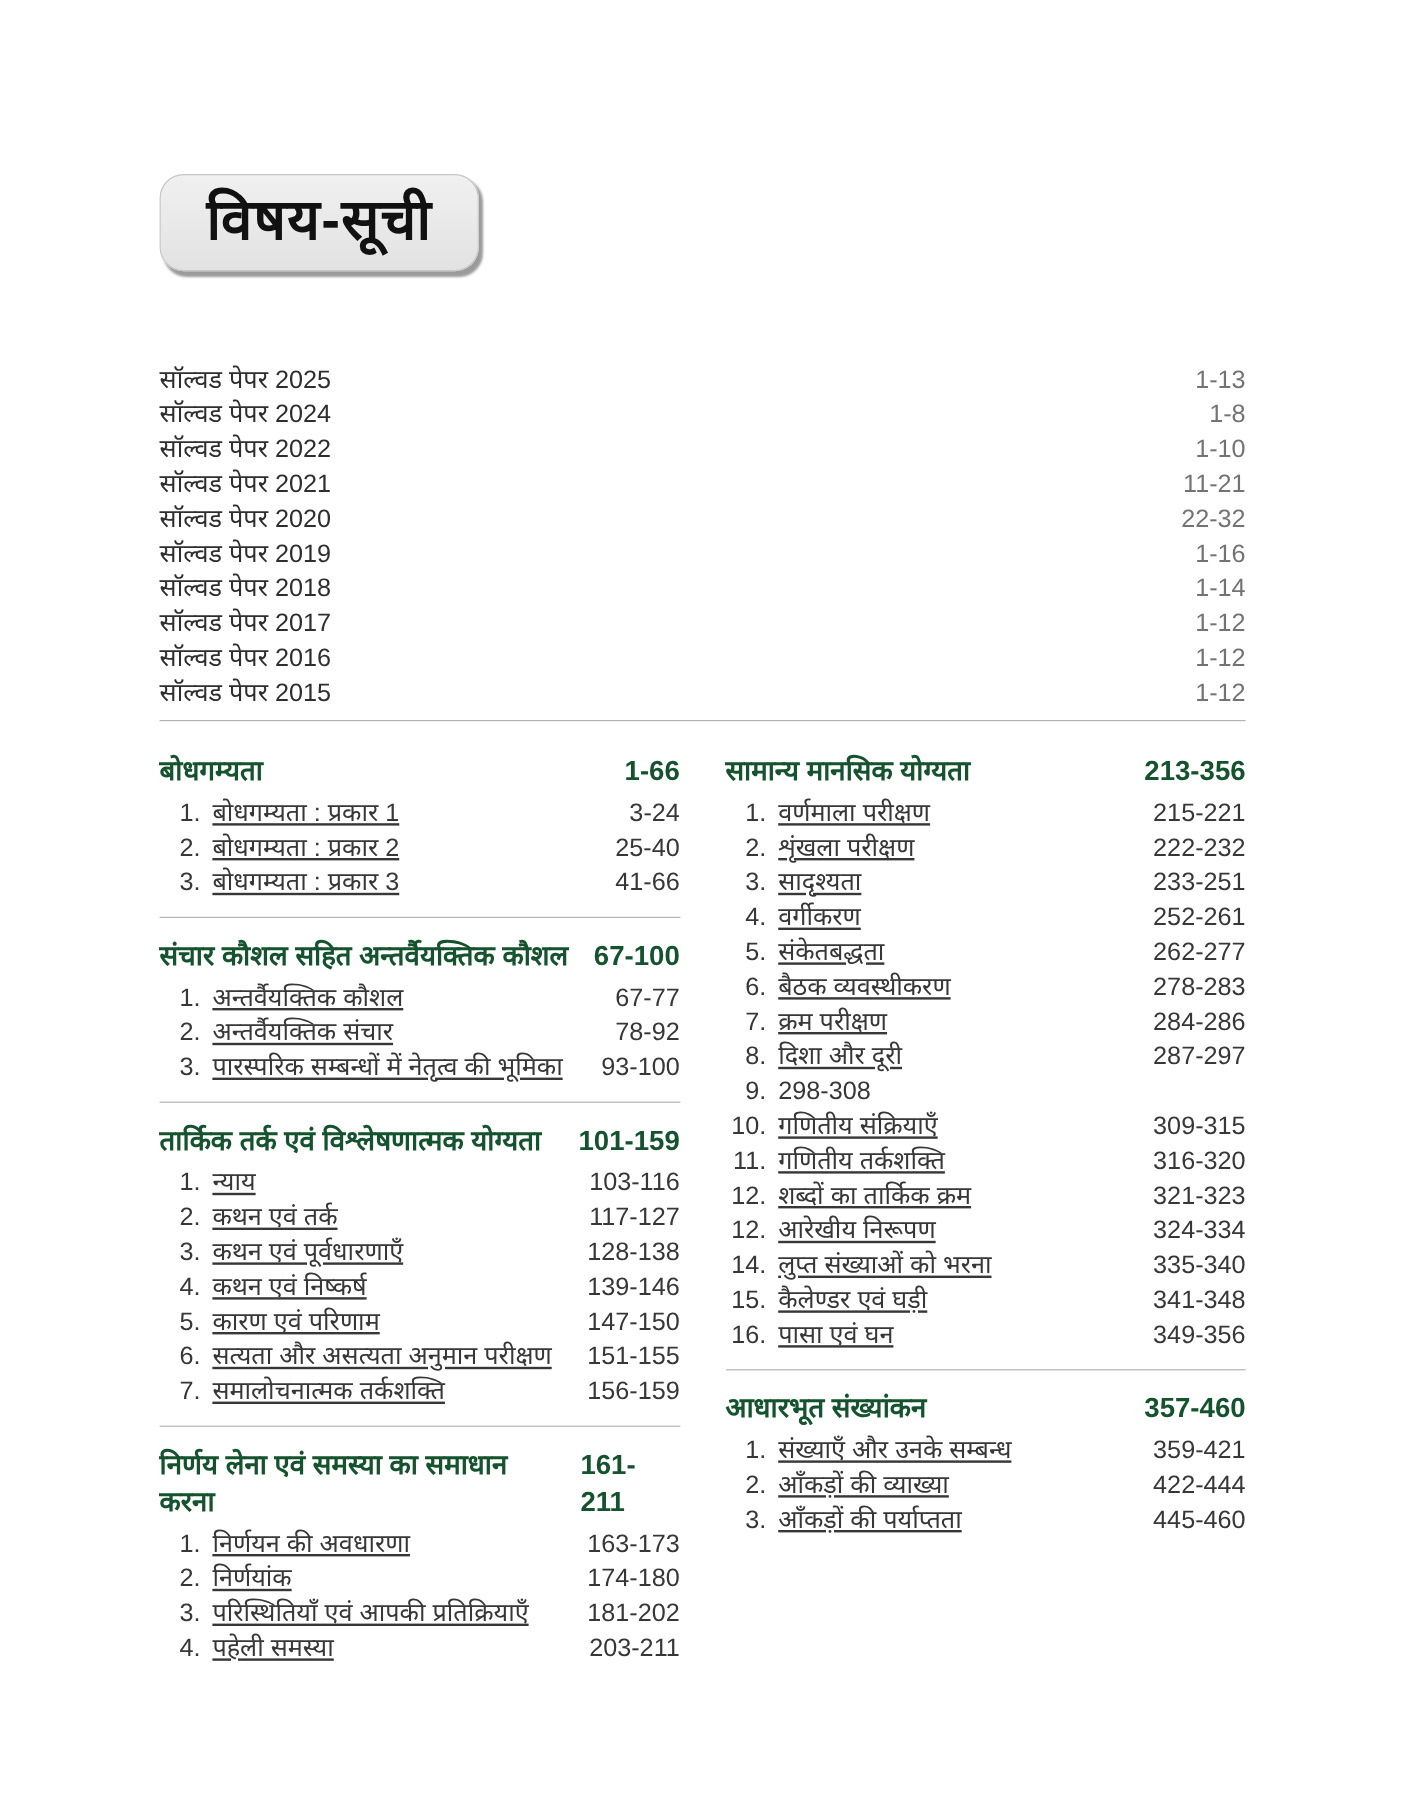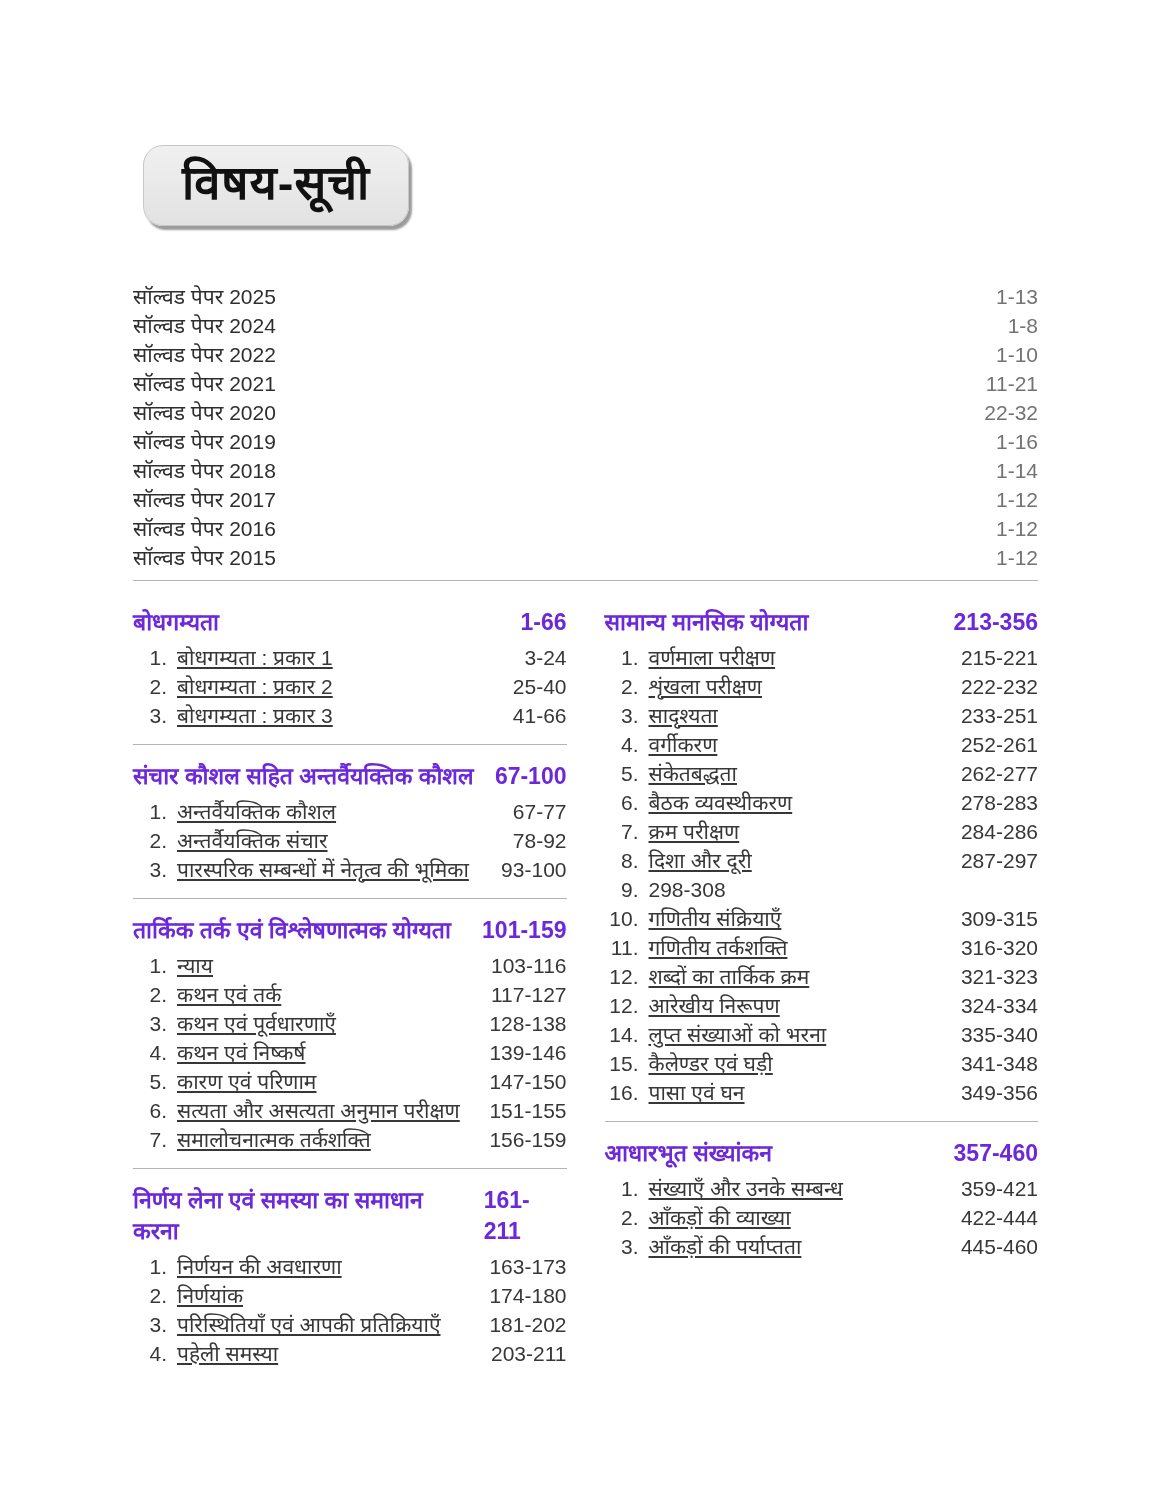--- a/index.html
+++ b/index.html
@@ -28,32 +28,31 @@
     width: 905px;
   }
   
   .title-box {
     display: inline-block;
     background: linear-gradient(#f0f0f0, #e2e2e2);
     border: 1px solid #c6c6c6;
     border-radius: 20px;
     padding: 8px 38px 12px 38px;
     box-shadow: 3px 4px 2px #9b9b9b;
-    margin-left: 10px;
   }
   .title-box .title-text {
     font-size: 47px;
     font-weight: 700;
     color: #111111;
     letter-spacing: 1px;
     line-height: 1.25;
   }
   
   .solved-papers {
-    margin-top: 56px;
+    margin-top: 76px;
   }
   .sp-row {
     display: flex;
     justify-content: space-between;
     align-items: baseline;
     font-size: 21px;
     line-height: 29px;
     color: #2e2e2e;
   }
   .sp-pages {
@@ -79,21 +78,21 @@
   .col > .section:first-of-type {
     padding-top: 0;
   }
   .section-header {
     display: flex;
     justify-content: space-between;
     align-items: baseline;
     gap: 10px;
     font-size: 23px;
     font-weight: 700;
-    color: #6d28d9;
+    color: #14532d;
     line-height: 31px;
   }
   .sec-items {
     margin-top: 5px;
   }
   .item-row {
     display: flex;
     align-items: baseline;
     font-size: 21px;
     line-height: 29px;

